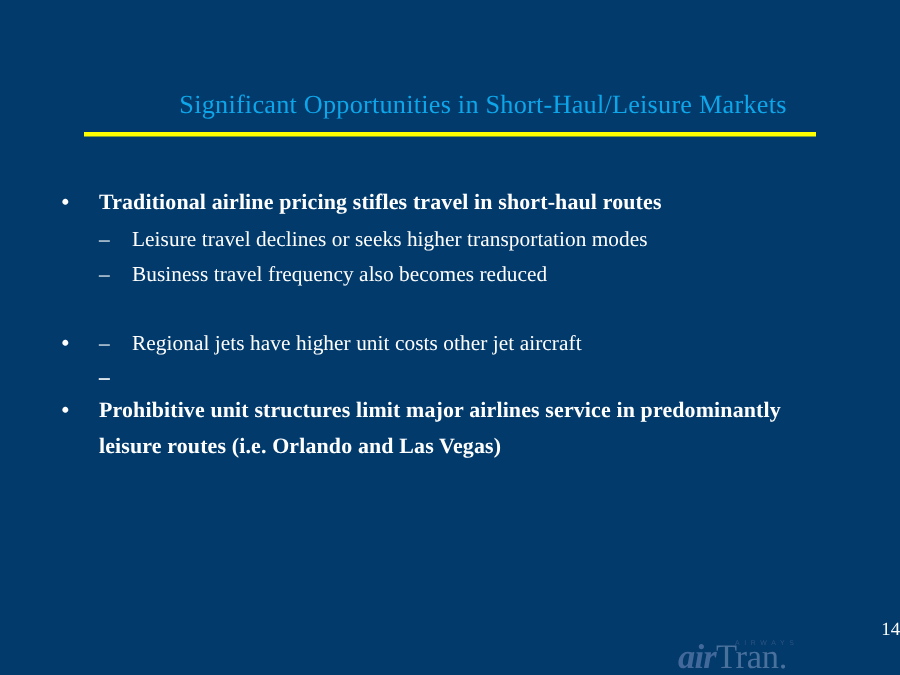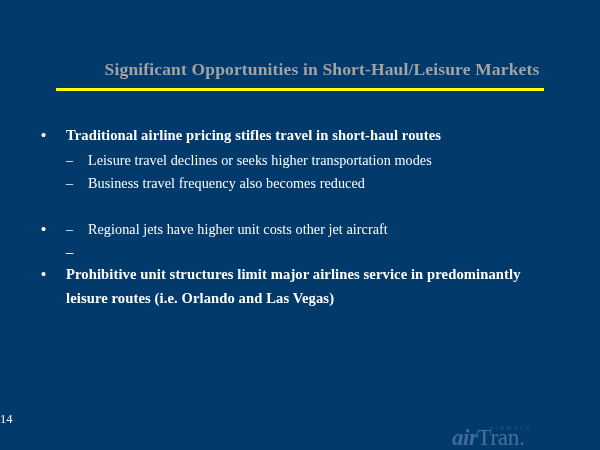--- a/index.html
+++ b/index.html
@@ -25,22 +25,22 @@
   #title-block {
     position: absolute;
     left: 0;
     top: 58px;
     width: 600px;
     text-align: center;
   }
   #slide-title {
     display: inline-block;
     font-size: 17.5px;
-    font-weight: bold;
-    color: #a3a3a3;
+    font-weight: normal;
+    color: #0ea5e9;
     letter-spacing: 0.15px;
     line-height: 22px;
     white-space: nowrap;
     margin-left: 44px;
   }
   #title-rule {
     position: absolute;
     left: 56px;
     top: 88px;
     width: 488px;
@@ -102,21 +102,21 @@
     line-height: 23.5px;
     color: #ffffff;
   }
 
   
   #page-number {
     position: absolute;
     left: 0;
     top: 411px;
     width: 600px;
-    text-align: left;
+    text-align: right;
     color: #ffffff;
     font-size: 12.5px;
     line-height: 16px;
     font-family: Liberation Serif, serif;
   }
 
   #logo {
     position: absolute;
     left: 452px;
     top: 404px;

